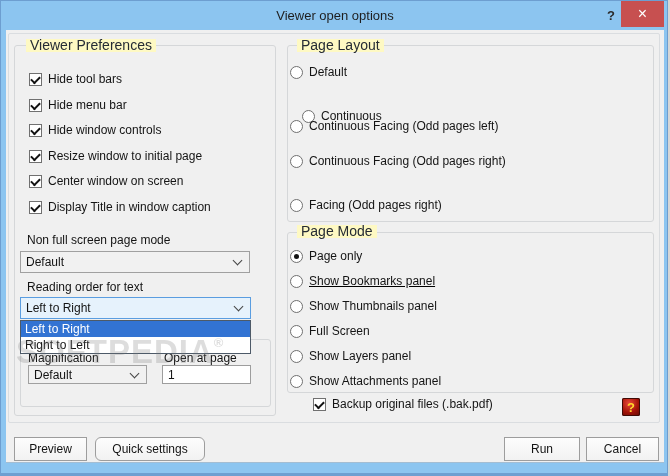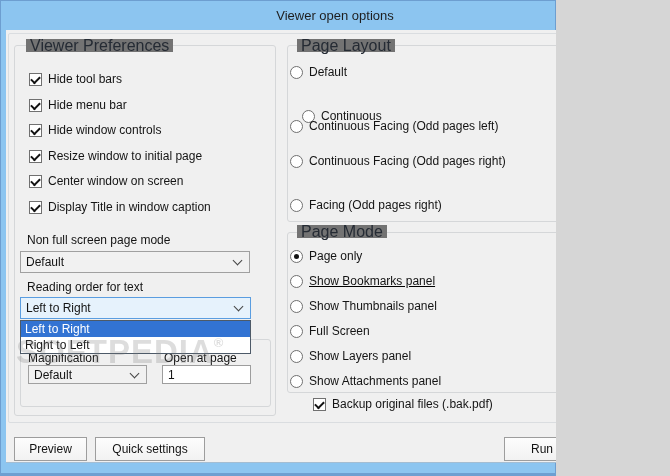--- a/index.html
+++ b/index.html
@@ -1,18 +1,18 @@
 <!DOCTYPE html>
 <html><head>
 <meta charset="utf-8">
 <style>
   html,body{margin:0;padding:0;background:#d6d6d6;}
   *{box-sizing:border-box;}
   .win{
-    position:relative;width:556px;height:476px;
+    position:relative;width:668px;height:476px;
     background:#8cc5f0;
     font-family:"Liberation Sans",sans-serif;
     box-shadow:inset 0 0 0 1px #6d9ed0;
     overflow:hidden;
   }
   .titlebar{
     position:absolute;left:0;top:0;width:670px;height:30px;
     display:flex;align-items:center;justify-content:center;
     font-size:13px;color:#1e1e1e;
   }
@@ -28,22 +28,22 @@
     font-size:16px;line-height:1;
   }
   .body{
     position:absolute;left:6px;top:30px;width:658px;height:433px;
     background:#f0f0f0;border-bottom:1px solid #a4bdd2;
   }
   .bottom-strip{position:absolute;left:0;bottom:0;width:670px;height:3px;background:#6e9fd1;}
   .frame{position:absolute;border:1px solid #dadde0;border-radius:2px;}
   .grp{position:absolute;border:1px solid #d5d7d9;border-radius:3px;}
   .cap{
-    position:absolute;background:#737373;padding:0 4px;
-    font-size:16px;color:#252b34;white-space:nowrap;line-height:13px;
+    position:absolute;background:#fef9c3;padding:0 4px;
+    font-size:14px;color:#252b34;white-space:nowrap;line-height:13px;
   }
   .lbl{font-size:12px;color:#141414;white-space:nowrap;}
   .s-lbl{position:absolute;font-size:12px;color:#141414;white-space:nowrap;}
   .cb-row,.rd-row{position:absolute;display:flex;align-items:center;gap:6px;height:16px;}
   .cb{
     position:relative;flex:0 0 13px;width:13px;height:13px;
     background:#fff;border:1px solid #707070;
   }
   .cb.on::after{
     content:"";position:absolute;left:1px;top:2px;width:7px;height:4px;
@@ -221,21 +221,21 @@
 
   <div class="cb-row" style="left:313px;top:396px;">
     <span class="cb on"></span>
     <span class="lbl">Backup original files (.bak.pdf)</span>
   </div>
   <div class="help-icon">
     <span>?</span>
   </div>
 
   <div class="btn" style="left:14px;top:437px;width:73px;height:24px;">Preview</div>
-  <div class="btn" style="left:95px;top:437px;width:110px;height:24px;">Quick settings</div>
+  <div class="btn" style="left:95px;top:437px;width:110px;height:24px;border-radius:6px;">Quick settings</div>
   <div class="btn" style="left:504px;top:437px;width:76px;height:24px;">Run</div>
   <div class="btn" style="left:586px;top:437px;width:73px;height:24px;">Cancel</div>
 
   <div class="wm">
     <span>SOFTPEDIA</span><span class="reg">®</span>
   </div>
 
   <div class="bottom-strip"></div>
 </div>
 

